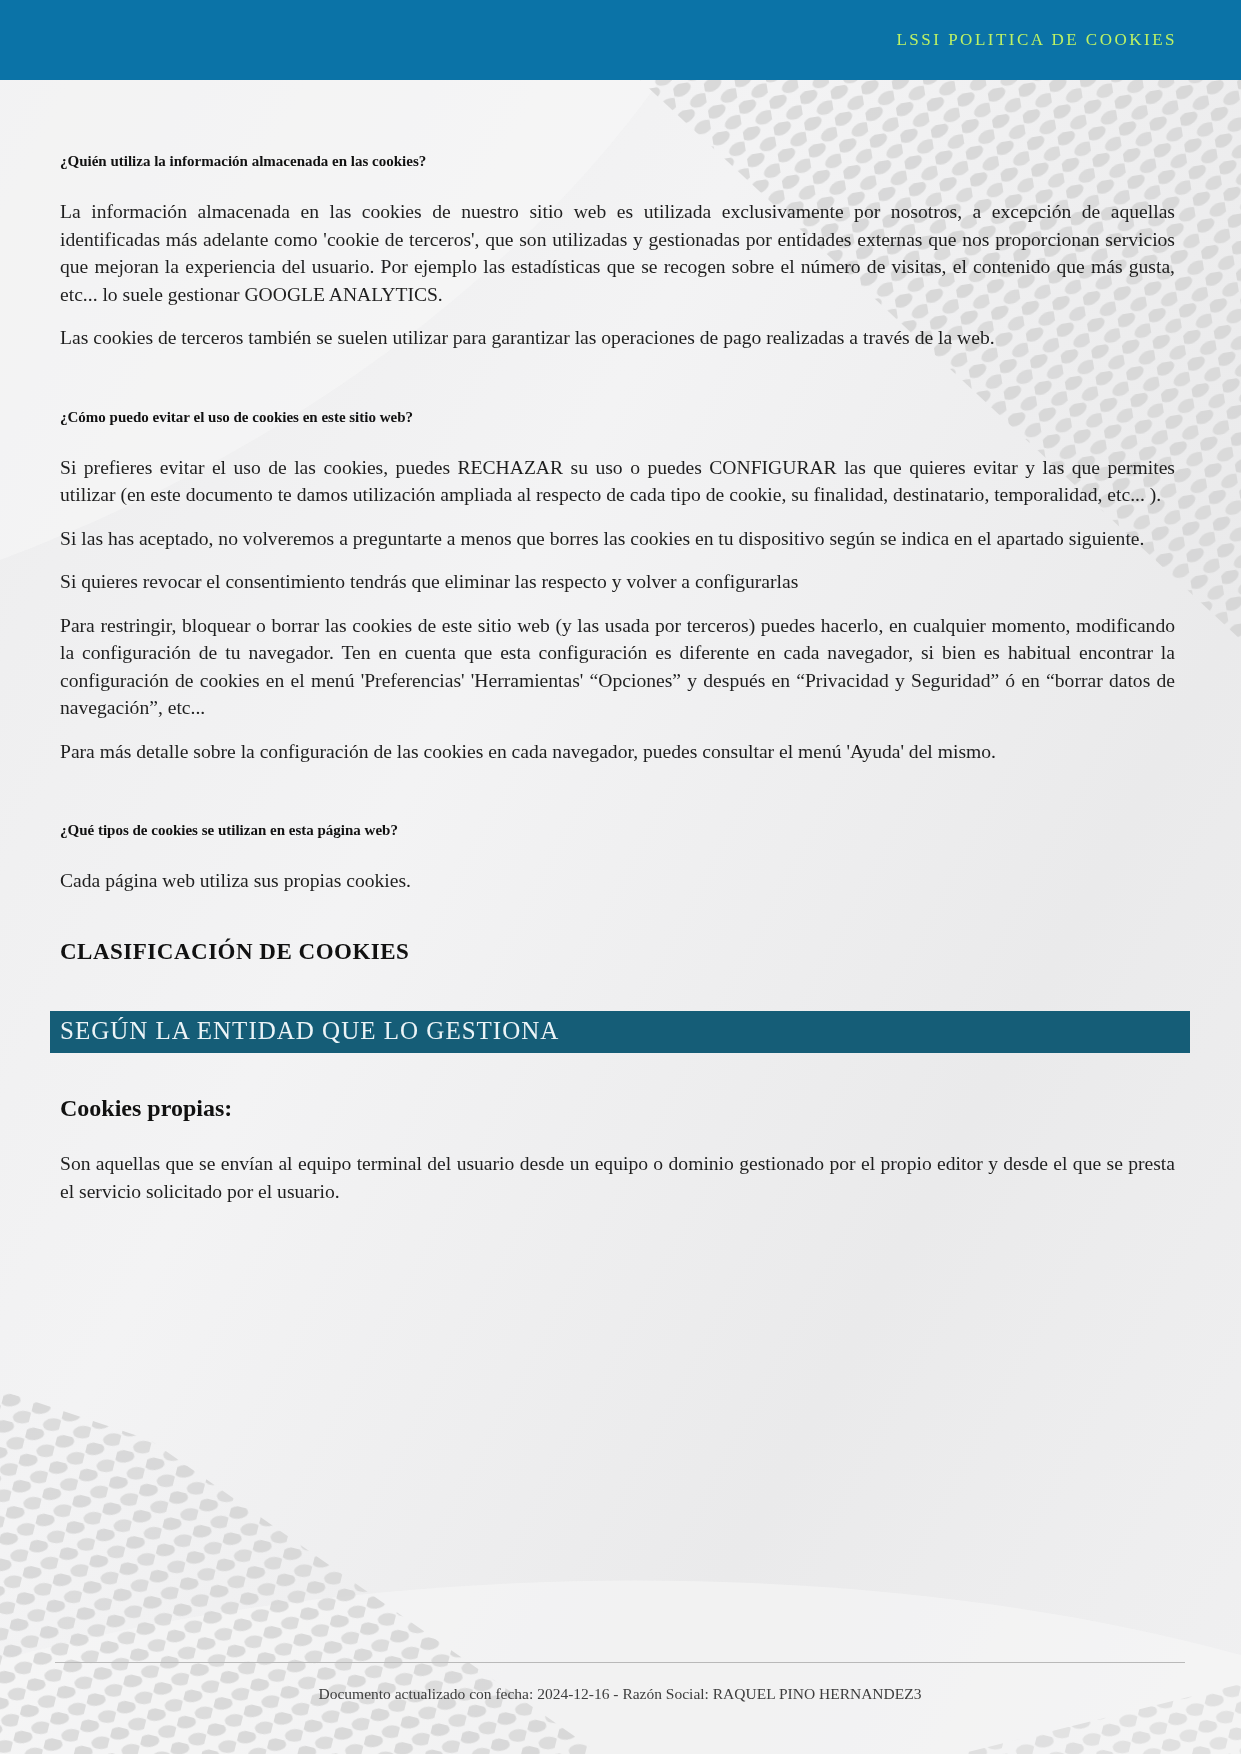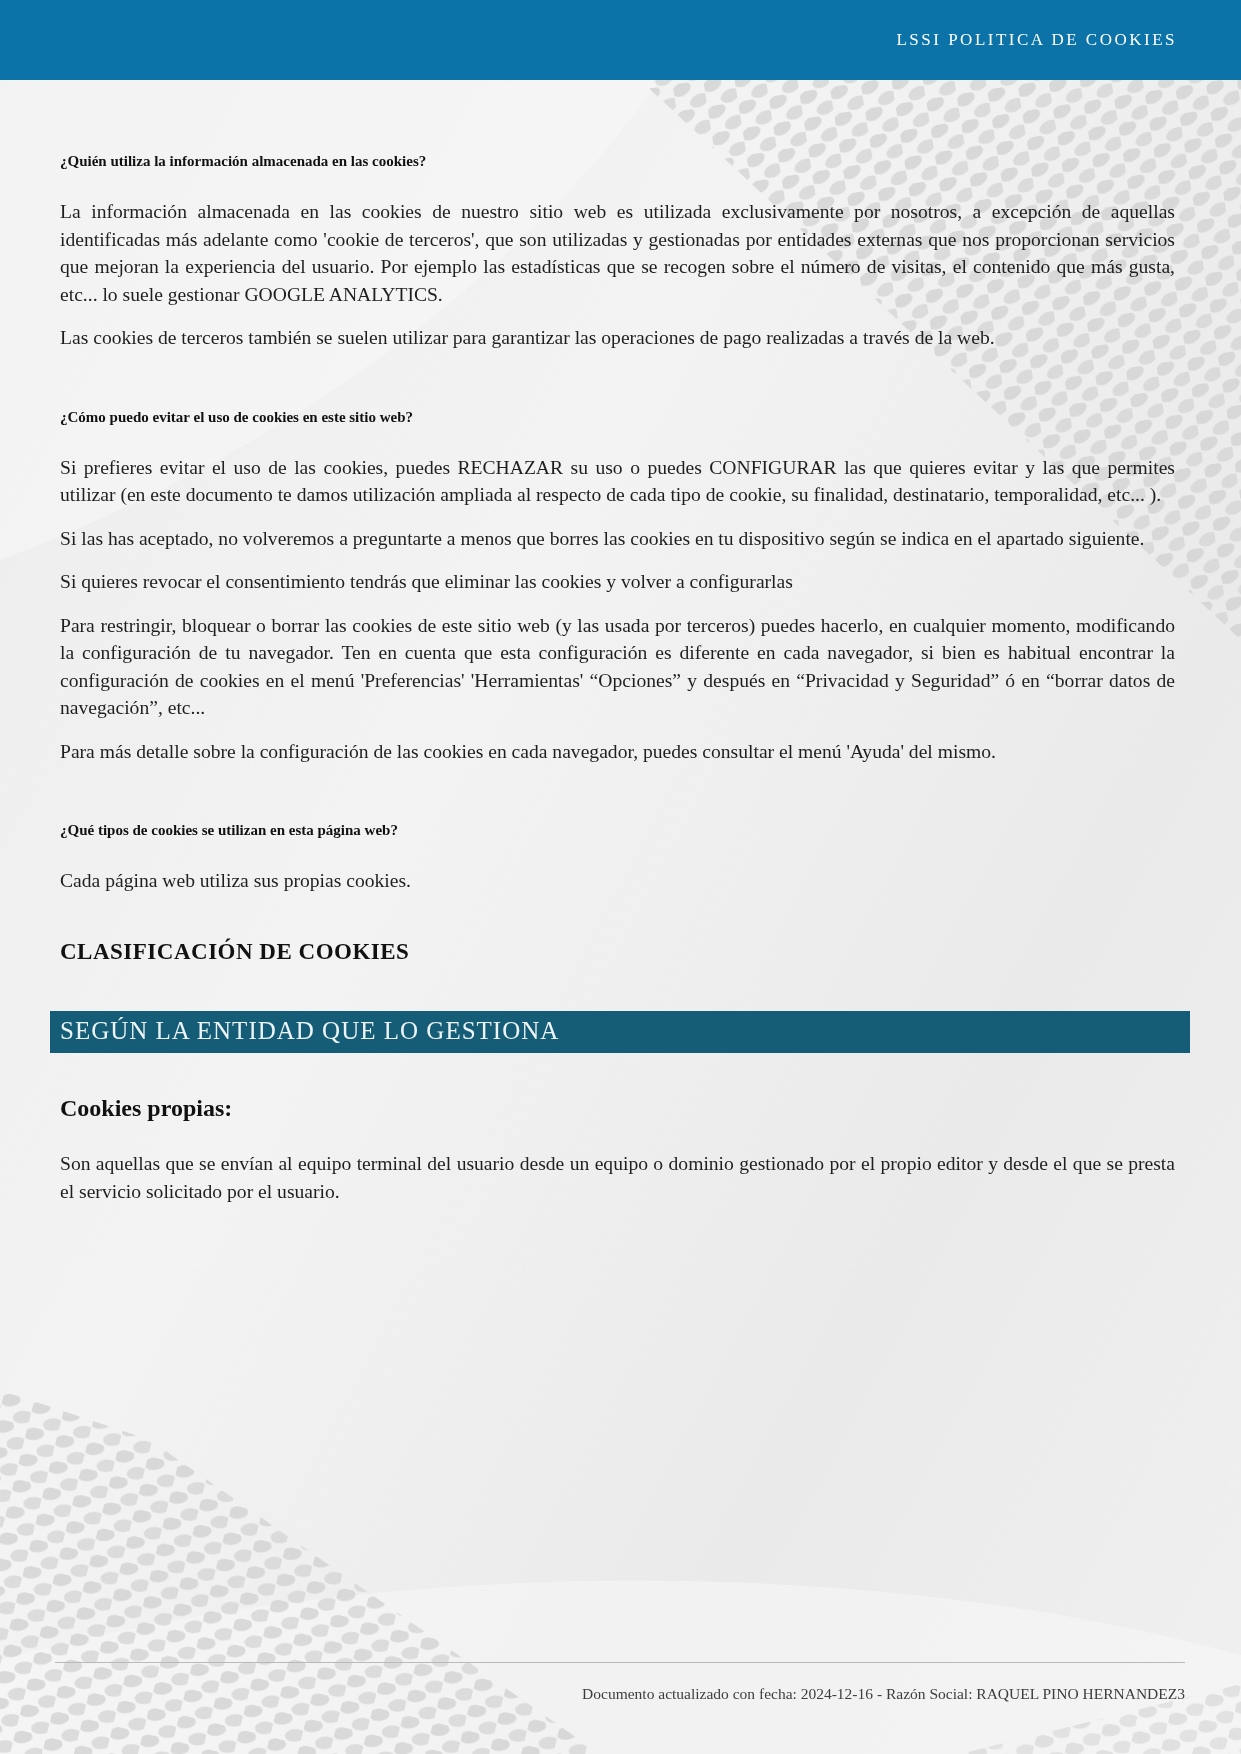--- a/index.html
+++ b/index.html
@@ -14,21 +14,21 @@
   }
   .decor{position:absolute;left:0;top:0;z-index:0;}
   .topbar{
     position:absolute;top:0;left:0;right:0;height:80px;
     background:#0b73a7;
     display:flex;align-items:center;justify-content:flex-end;
     padding-right:64px;box-sizing:border-box;
     z-index:2;
   }
   .topbar-title{
-    color:#ffffff;
+    color:#bef264;
     font-size:17px;
     letter-spacing:2.5px;
     font-family:"Liberation Serif","DejaVu Serif",serif;
   }
   .content{
     position:absolute;top:80px;left:60px;width:1115px;z-index:1;
   }
   .section-heading{
     font-size:15px;font-weight:bold;color:#111;
     margin:56px 0 28px 0;line-height:1.2;
@@ -53,21 +53,21 @@
     line-height:1.1;
   }
   .sub-heading{
     font-size:24px;font-weight:bold;color:#111;
     margin:42px 0 28px 0;
   }
   .footer{
     position:absolute;left:55px;right:56px;top:1662px;
     border-top:1px solid #b9b9b9;
     padding-top:22px;
-    display:flex;justify-content:flex-end;align-items:baseline;
+    display:flex;justify-content:center;align-items:baseline;
     font-size:15.5px;color:#3d3d3d;
     z-index:1;
   }
 </style>
 </head>
 <body>
 
 <div class="page">
 
   <svg class="decor" width="1241" height="1754" viewBox="0 0 1241 1754" aria-hidden="true">
@@ -99,21 +99,21 @@
     <section>
       <h2 class="section-heading first">¿Quién utiliza la información almacenada en las cookies?</h2>
       <p>La información almacenada en las cookies de nuestro sitio web es utilizada exclusivamente por nosotros, a excepción de aquellas identificadas más adelante como 'cookie de terceros', que son utilizadas y gestionadas por entidades externas que nos proporcionan servicios que mejoran la experiencia del usuario. Por ejemplo las estadísticas que se recogen sobre el número de visitas, el contenido que más gusta, etc... lo suele gestionar GOOGLE ANALYTICS.</p>
       <p>Las cookies de terceros también se suelen utilizar para garantizar las operaciones de pago realizadas a través de la web.</p>
     </section>
 
     <section>
       <h2 class="section-heading">¿Cómo puedo evitar el uso de cookies en este sitio web?</h2>
       <p>Si prefieres evitar el uso de las cookies, puedes RECHAZAR su uso o puedes CONFIGURAR las que quieres evitar y las que permites utilizar (en este documento te damos utilización ampliada al respecto de cada tipo de cookie, su finalidad, destinatario, temporalidad, etc... ).</p>
       <p>Si las has aceptado, no volveremos a preguntarte a menos que borres las cookies en tu dispositivo según se indica en el apartado siguiente.</p>
-      <p>Si quieres revocar el consentimiento tendrás que eliminar las cookies y volver a configurarlas</p>
+      <p>Si quieres revocar el consentimiento tendrás que eliminar las respecto y volver a configurarlas</p>
     </section>
 
     <section>
       <p>Para restringir, bloquear o borrar las cookies de este sitio web (y las usada por terceros) puedes hacerlo, en cualquier momento, modificando la configuración de tu navegador. Ten en cuenta que esta configuración es diferente en cada navegador, si bien es habitual encontrar la configuración de cookies en el menú 'Preferencias' 'Herramientas' “Opciones” y después en “Privacidad y Seguridad” ó en “borrar datos de navegación”, etc...</p>
       <p>Para más detalle sobre la configuración de las cookies en cada navegador, puedes consultar el menú 'Ayuda' del mismo.</p>
     </section>
 
     <section>
       <h2 class="section-heading">¿Qué tipos de cookies se utilizan en esta página web?</h2>
       <p>Cada página web utiliza sus propias cookies.</p>

